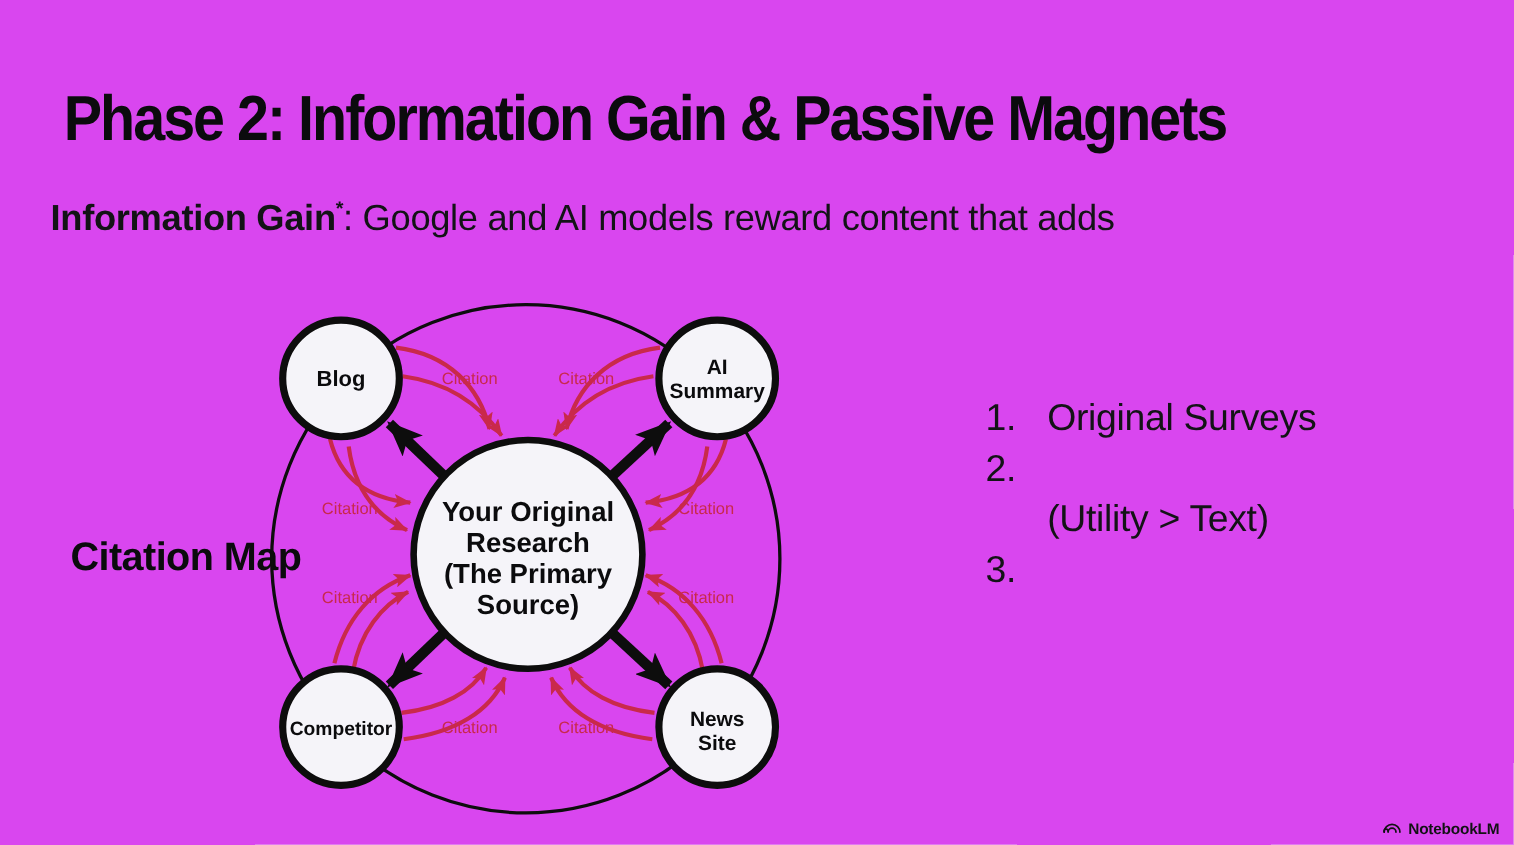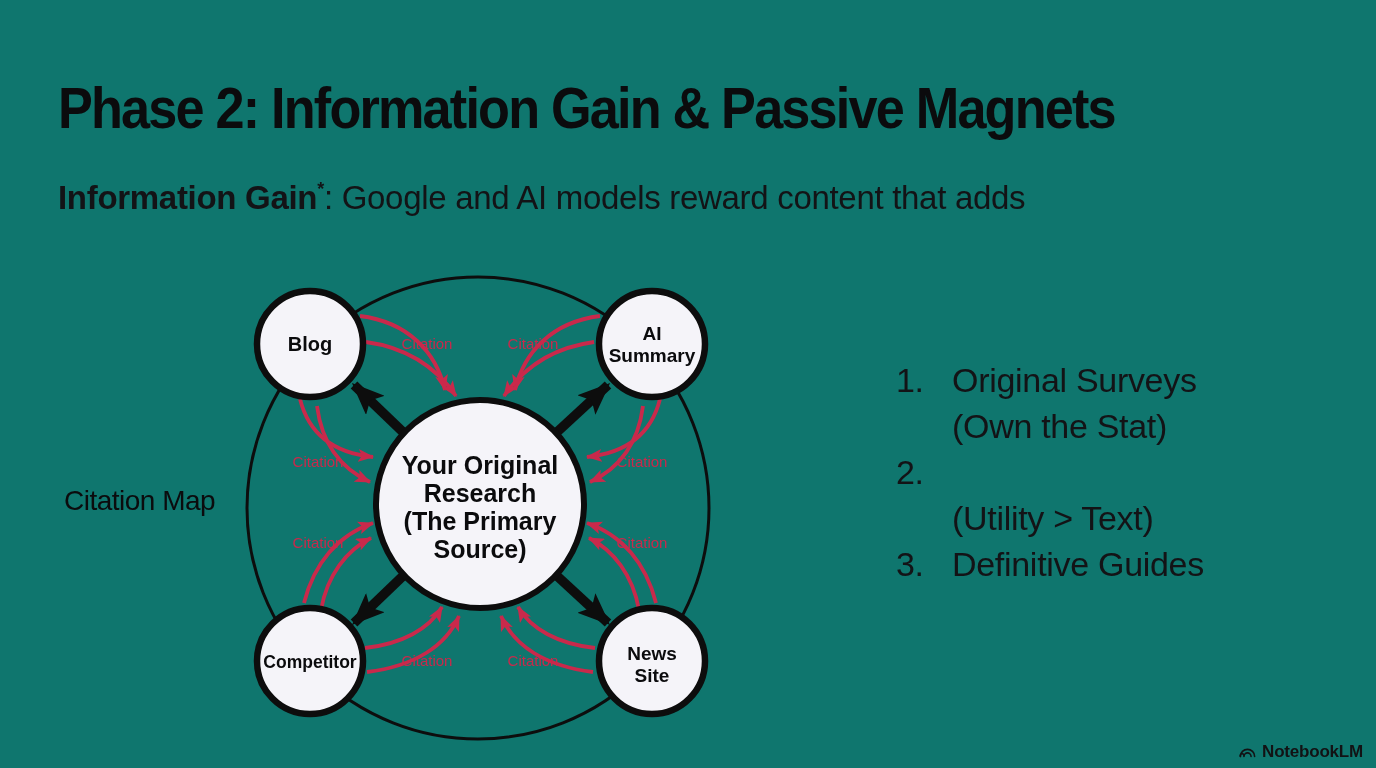--- a/index.html
+++ b/index.html
@@ -7,52 +7,52 @@
   body {
     font-family: "Liberation Sans", "DejaVu Sans", sans-serif;
     background: #f0eff4;
     color: #0d0d0d;
     overflow: hidden;
   }
   .slide {
     position: relative;
     width: 1376px;
     height: 768px;
-    background: #0f766e;
+    background: #d946ef;
   }
   .title {
     position: absolute;
     left: 58px;
     top: 74px;
     font-size: 58px;
     font-weight: 700;
     letter-spacing: -2px;
     white-space: nowrap;
     transform: scaleX(0.9);
     transform-origin: left center;
     color: #0b0b0d;
   }
   .subtitle {
     position: absolute;
-    left: 58px;
+    left: 46px;
     top: 166px;
     font-size: 33px;
     line-height: 47px;
     letter-spacing: -0.3px;
     color: #131316;
     width: 1220px;
   }
   .subtitle b { font-weight: 700; }
   .subtitle sup { font-size: 18px; vertical-align: 14px; font-weight: 700; }
   .citation-map-label {
     position: absolute;
     left: 64px;
     top: 485px;
-    font-size: 28px;
-    font-weight: 400;
+    font-size: 36px;
+    font-weight: 700;
     letter-spacing: -0.5px;
     color: #0b0b0d;
     white-space: nowrap;
   }
   .diagram {
     position: absolute;
     left: 230px;
     top: 256px;
     width: 500px;
     height: 500px;
@@ -70,21 +70,21 @@
   .magnet-item .num { width: 56px; flex: 0 0 56px; }
   .footer {
     position: absolute;
     right: 13px;
     bottom: 6px;
     display: flex;
     align-items: center;
     gap: 5px;
   }
   .footer .brand {
-    font-size: 17px;
+    font-size: 14px;
     font-weight: 700;
     letter-spacing: -0.2px;
     color: #121214;
   }
   svg text { font-family: "Liberation Sans", "DejaVu Sans", sans-serif; }
   .node-label { font-weight: 700; fill: #0b0b0d; }
   .center-label { font-weight: 700; fill: #0b0b0d; font-size: 25px; }
   .edge-label { font-size: 15px; fill: #c9294b; }
 </style>
 </head>
@@ -174,34 +174,33 @@
     <text class="edge-label" x="412" y="292" text-anchor="middle">Citation</text>
     <text class="edge-label" x="197" y="410" text-anchor="middle">Citation</text>
     <text class="edge-label" x="303" y="410" text-anchor="middle">Citation</text>
   </svg>
 
   <div class="magnet-list">
     <div class="magnet-item">
       <span class="num">1.</span>
       <span class="txt">
         <span>Original Surveys</span><br>
-        <span>(Own the Stat)</span>
       </span>
     </div>
     <div class="magnet-item">
       <span class="num">2.</span>
       <span class="txt">
         <br>
         <span>(Utility &gt; Text)</span>
       </span>
     </div>
     <div class="magnet-item">
       <span class="num">3.</span>
       <span class="txt">
-        <span>Definitive Guides</span><br>
+        <br>
       </span>
     </div>
   </div>
 
   <div class="footer">
     <svg width="19" height="19" viewBox="0 0 24 24">
       <g fill="none" stroke="#121214" stroke-width="2" stroke-linecap="round">
         <path d="M3,17 A9,9 0 0 1 21,17"></path>
         <path d="M7.5,17 A4.5,4.5 0 0 1 16.5,17"></path>
         <path d="M7.5,16 A2.4,2.4 0 1 0 3,17"></path>

